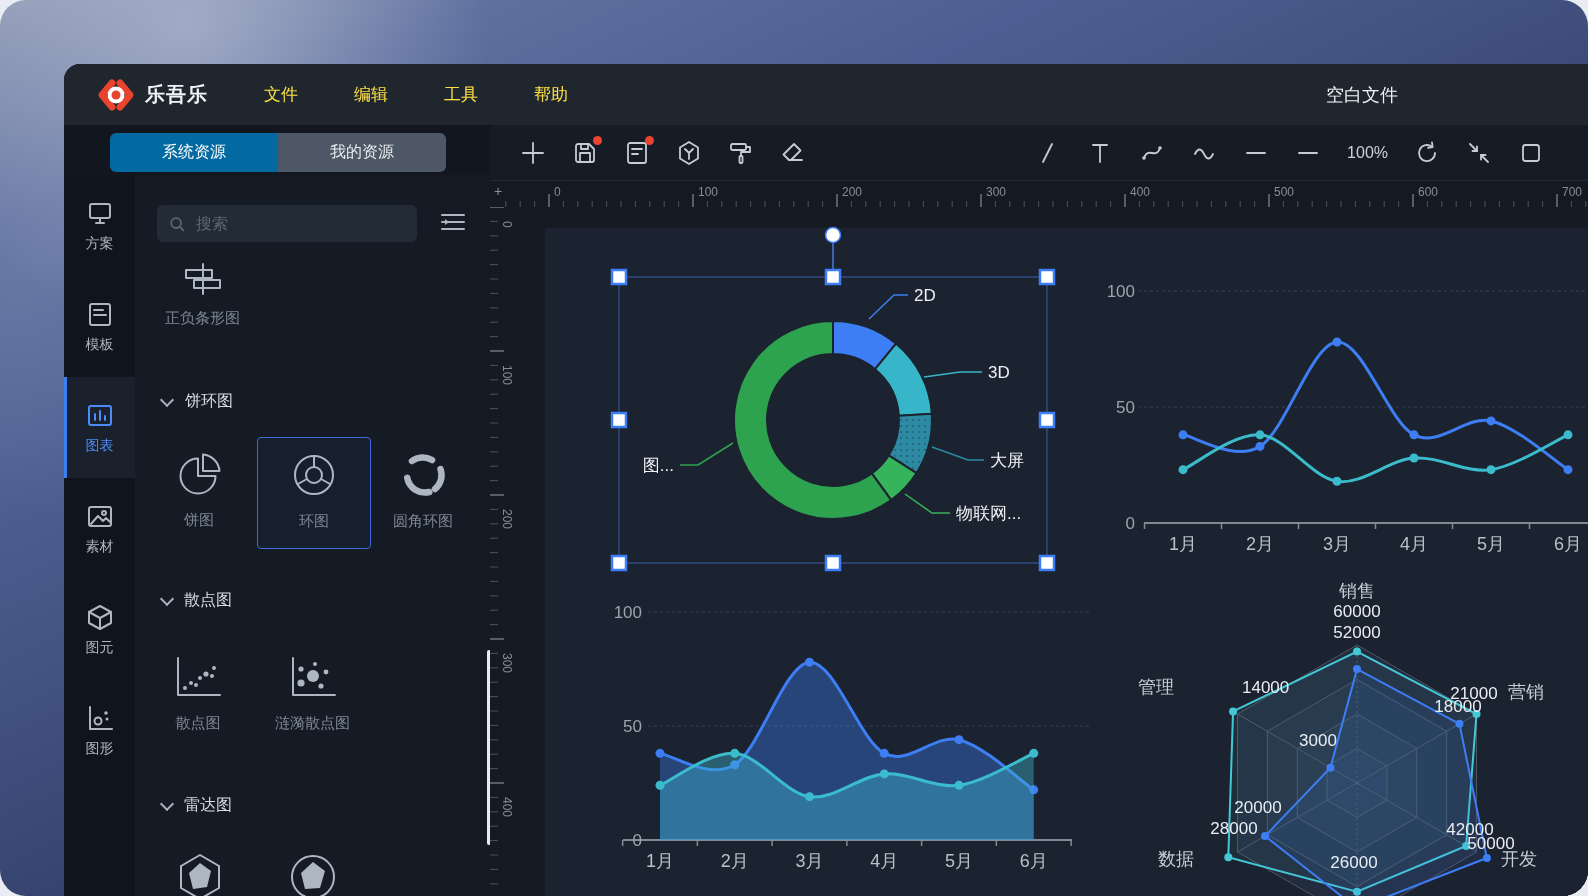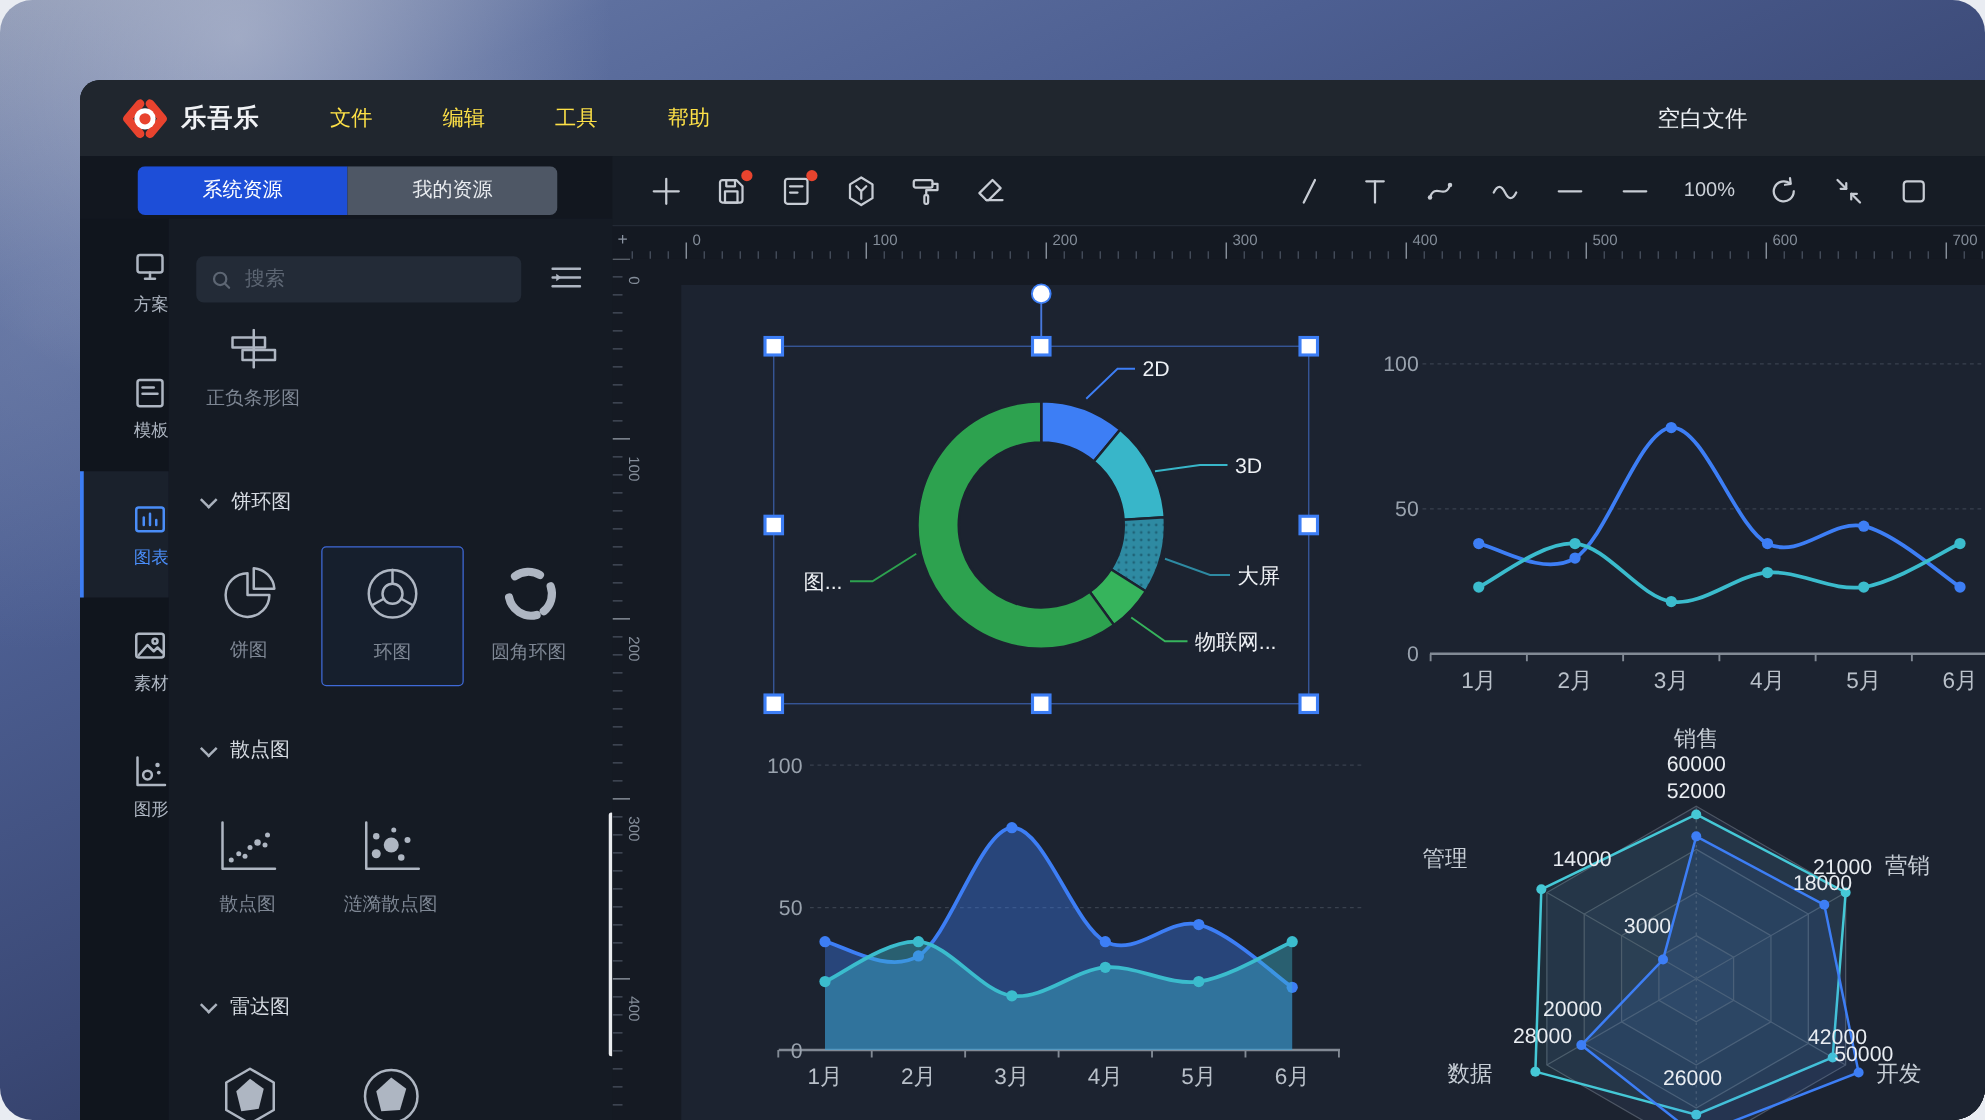--- a/index.html
+++ b/index.html
@@ -14,24 +14,24 @@
   .menubar{position:absolute;left:0;top:0;right:0;height:61px;background:#20262e;display:flex;align-items:center;padding-left:33px;}
   .brand{display:flex;align-items:center;gap:10px;}
   .brand-name{color:#f0f2f5;font-size:20px;font-weight:bold;letter-spacing:1px;}
   .menu-item{color:#fde047;font-size:17px;margin-left:56px;cursor:default;}
   .doc-title{position:absolute;right:190px;top:0;height:61px;display:flex;align-items:center;color:#eef1f5;font-size:18px;}
   
   .left-area{position:absolute;left:0;top:61px;width:426px;bottom:0;background:#151b24;}
   .tabs-row{position:absolute;left:0;top:0;right:0;height:50px;background:#12171f;}
   .tabs{position:absolute;left:46px;top:8px;width:336px;height:39px;display:flex;border-radius:6px;overflow:hidden;}
   .tab{flex:1;display:flex;align-items:center;justify-content:center;font-size:16px;color:#fff;cursor:pointer;}
-  .tab.active{background:#1d4ed8;}
+  .tab.active{background:#0369a1;}
   .tab.inactive{background:#4e5765;color:#e8ebef;}
   .rail{position:absolute;left:0;top:50px;width:71px;bottom:0;background:#10151d;}
-  .rail-item{position:relative;height:101px;display:flex;flex-direction:column;align-items:flex-end;justify-content:center;gap:7px;color:#aeb6c2;cursor:pointer;}
+  .rail-item{position:relative;height:101px;display:flex;flex-direction:column;align-items:center;justify-content:center;gap:7px;color:#aeb6c2;cursor:pointer;}
   .rail-item .lbl{font-size:14px;}
   .rail-item.active{background:#1a212c;color:#4a8df8;}
   .rail-item.active::before{content:"";position:absolute;left:0;top:0;bottom:0;width:3px;background:#3d7ef5;}
   .panel{position:absolute;left:71px;top:50px;right:0;bottom:0;background:#151b24;overflow:hidden;}
   .search-box{position:absolute;left:22px;top:30px;width:260px;height:37px;background:#232b37;border-radius:6px;display:flex;align-items:center;padding:0 12px;gap:9px;}
   .search-box input{background:transparent;border:none;outline:none;color:#cdd3da;font-size:16px;width:100%;font-family:Liberation Serif, serif;}
   .search-box input::placeholder{color:#5d6673;}
   .list-toggle{position:absolute;left:306px;top:38px;cursor:pointer;}
   .shape-item{position:absolute;display:flex;flex-direction:column;align-items:center;gap:14px;color:#7e8794;font-size:15px;cursor:pointer;}
   .sel-box{position:absolute;border:1px solid #3f6ad8;border-radius:4px;background:rgba(61,110,216,.05);}
@@ -112,20 +112,28 @@
             </svg>
             <span class="lbl">图表</span>
           </div>
           <div class="rail-item">
             <svg width="30" height="29" viewBox="0 0 30 29" class="ico" style="stroke:#aeb6c2">
               <rect x="4" y="5" width="22" height="19" rx="2"></rect>
               <circle cx="19" cy="11" r="2"></circle>
               <path d="M6,22 L13,14 L18,19 L21,16 L25,20"></path>
             </svg>
             <span class="lbl">素材</span>
+          </div>
+          <div class="rail-item">
+            <svg width="30" height="29" viewBox="0 0 30 29" class="ico" style="stroke:#aeb6c2">
+              <path d="M15,3 L26,9 L26,20 L15,26 L4,20 L4,9 Z"></path>
+              <path d="M4,9 L15,15 L26,9"></path>
+              <line x1="15" y1="15" x2="15" y2="26"></line>
+            </svg>
+            <span class="lbl">图元</span>
           </div>
           <div class="rail-item">
             <svg width="30" height="29" viewBox="0 0 30 29" class="ico" style="stroke:#aeb6c2">
               <path d="M5,3 L5,25 L27,25"></path>
               <circle cx="13" cy="17" r="3.5"></circle>
               <circle cx="21" cy="9" r="1.8" fill="#aeb6c2" stroke="none"></circle>
               <circle cx="22" cy="15" r="1.5" fill="#aeb6c2" stroke="none"></circle>
             </svg>
             <span class="lbl">图形</span>
           </div>

